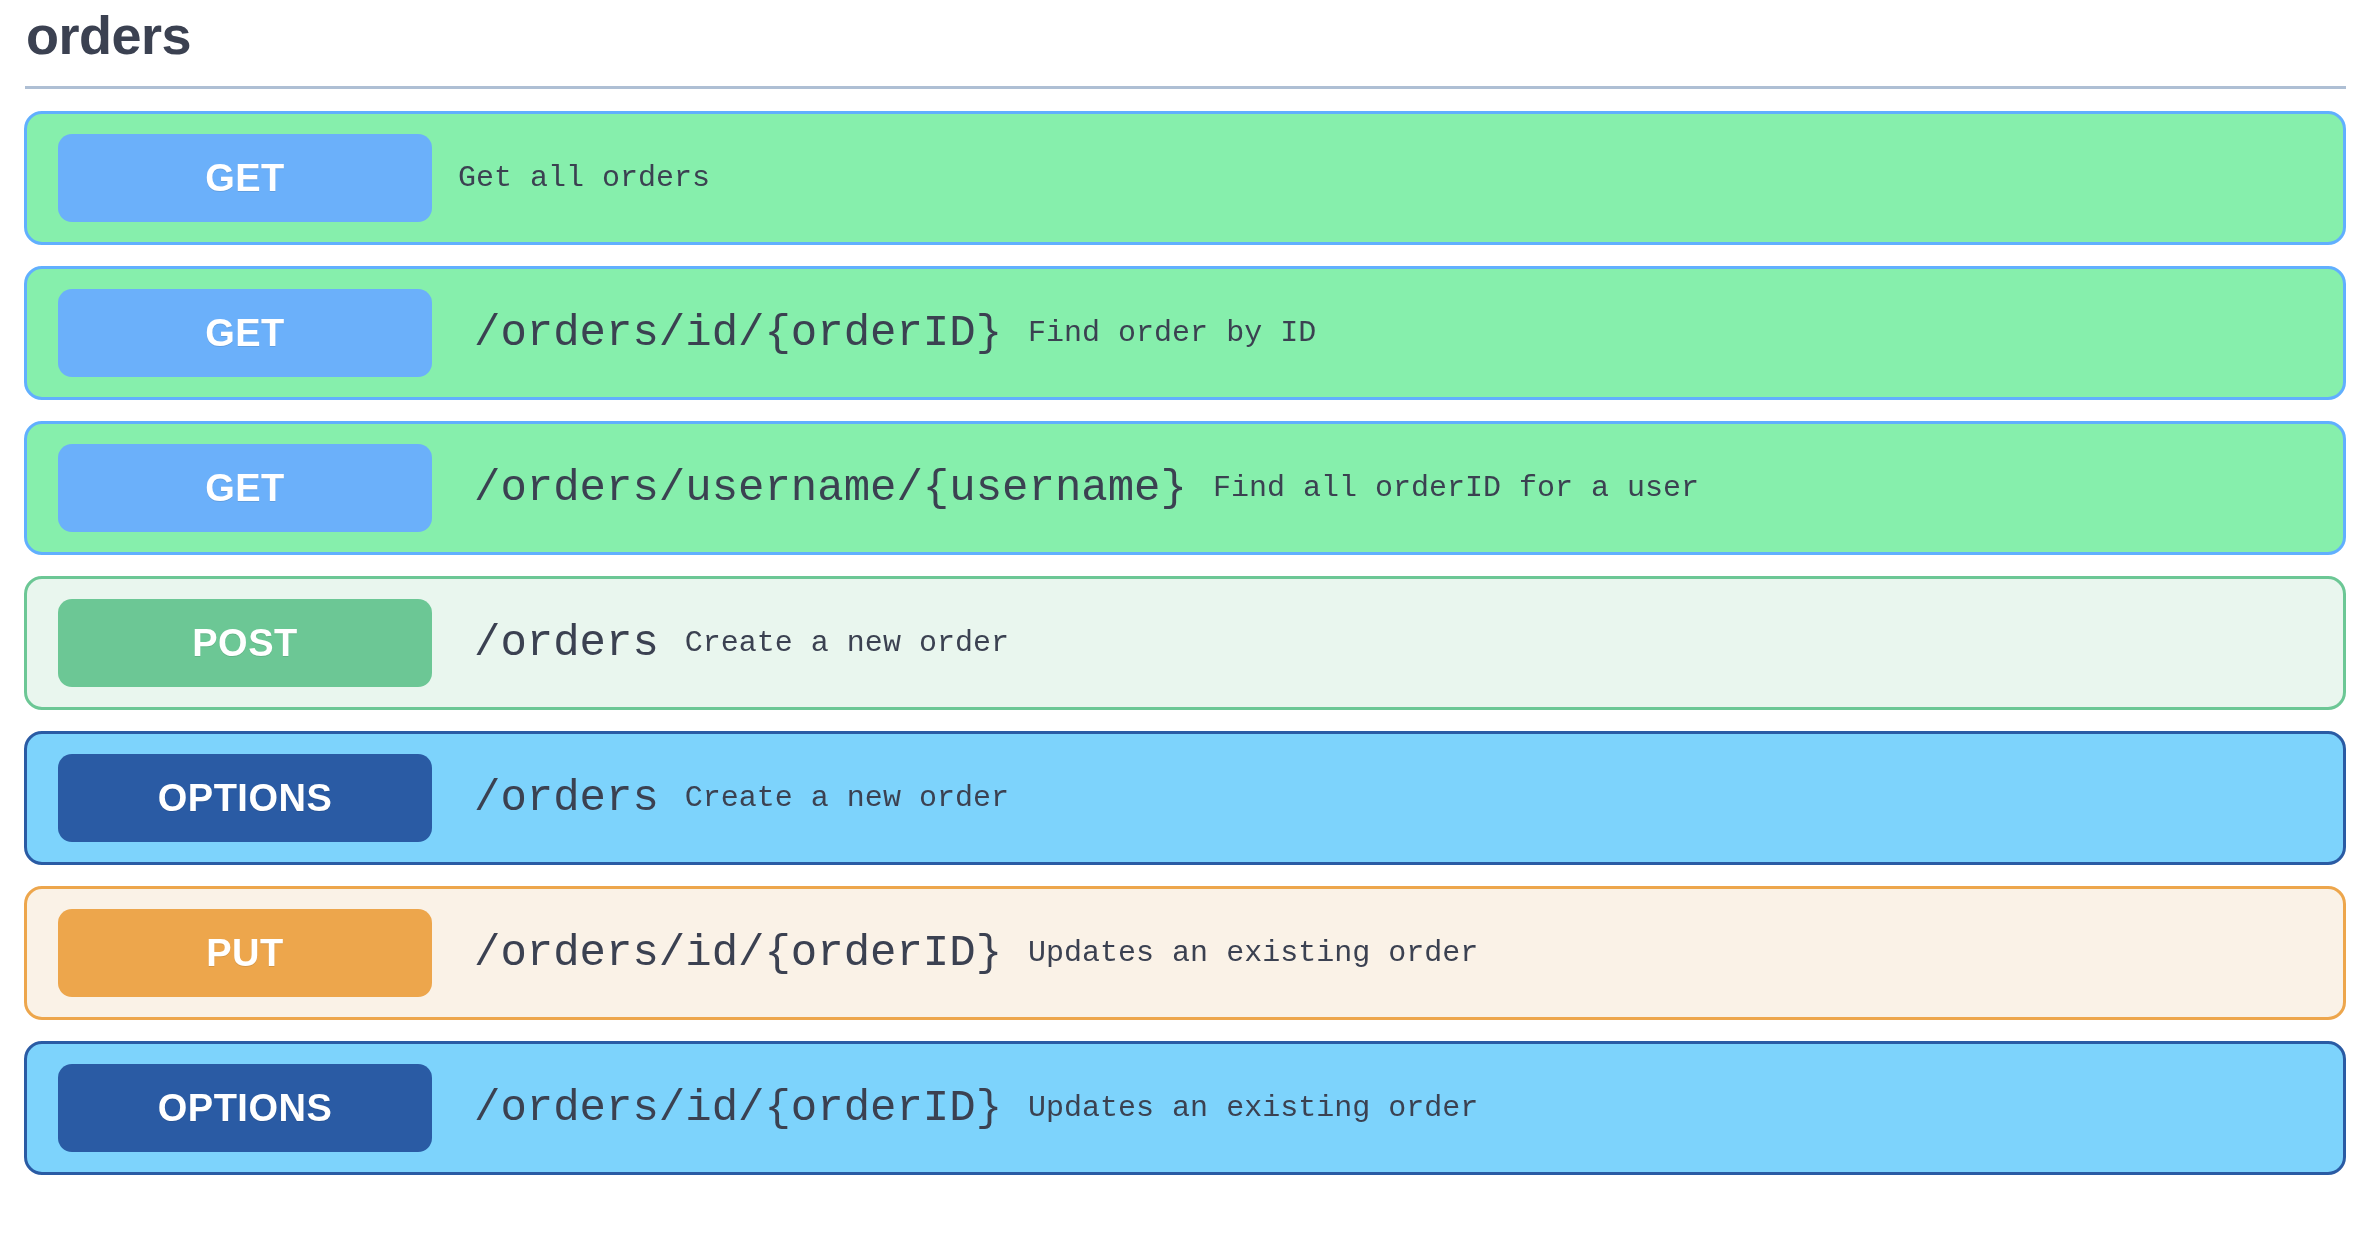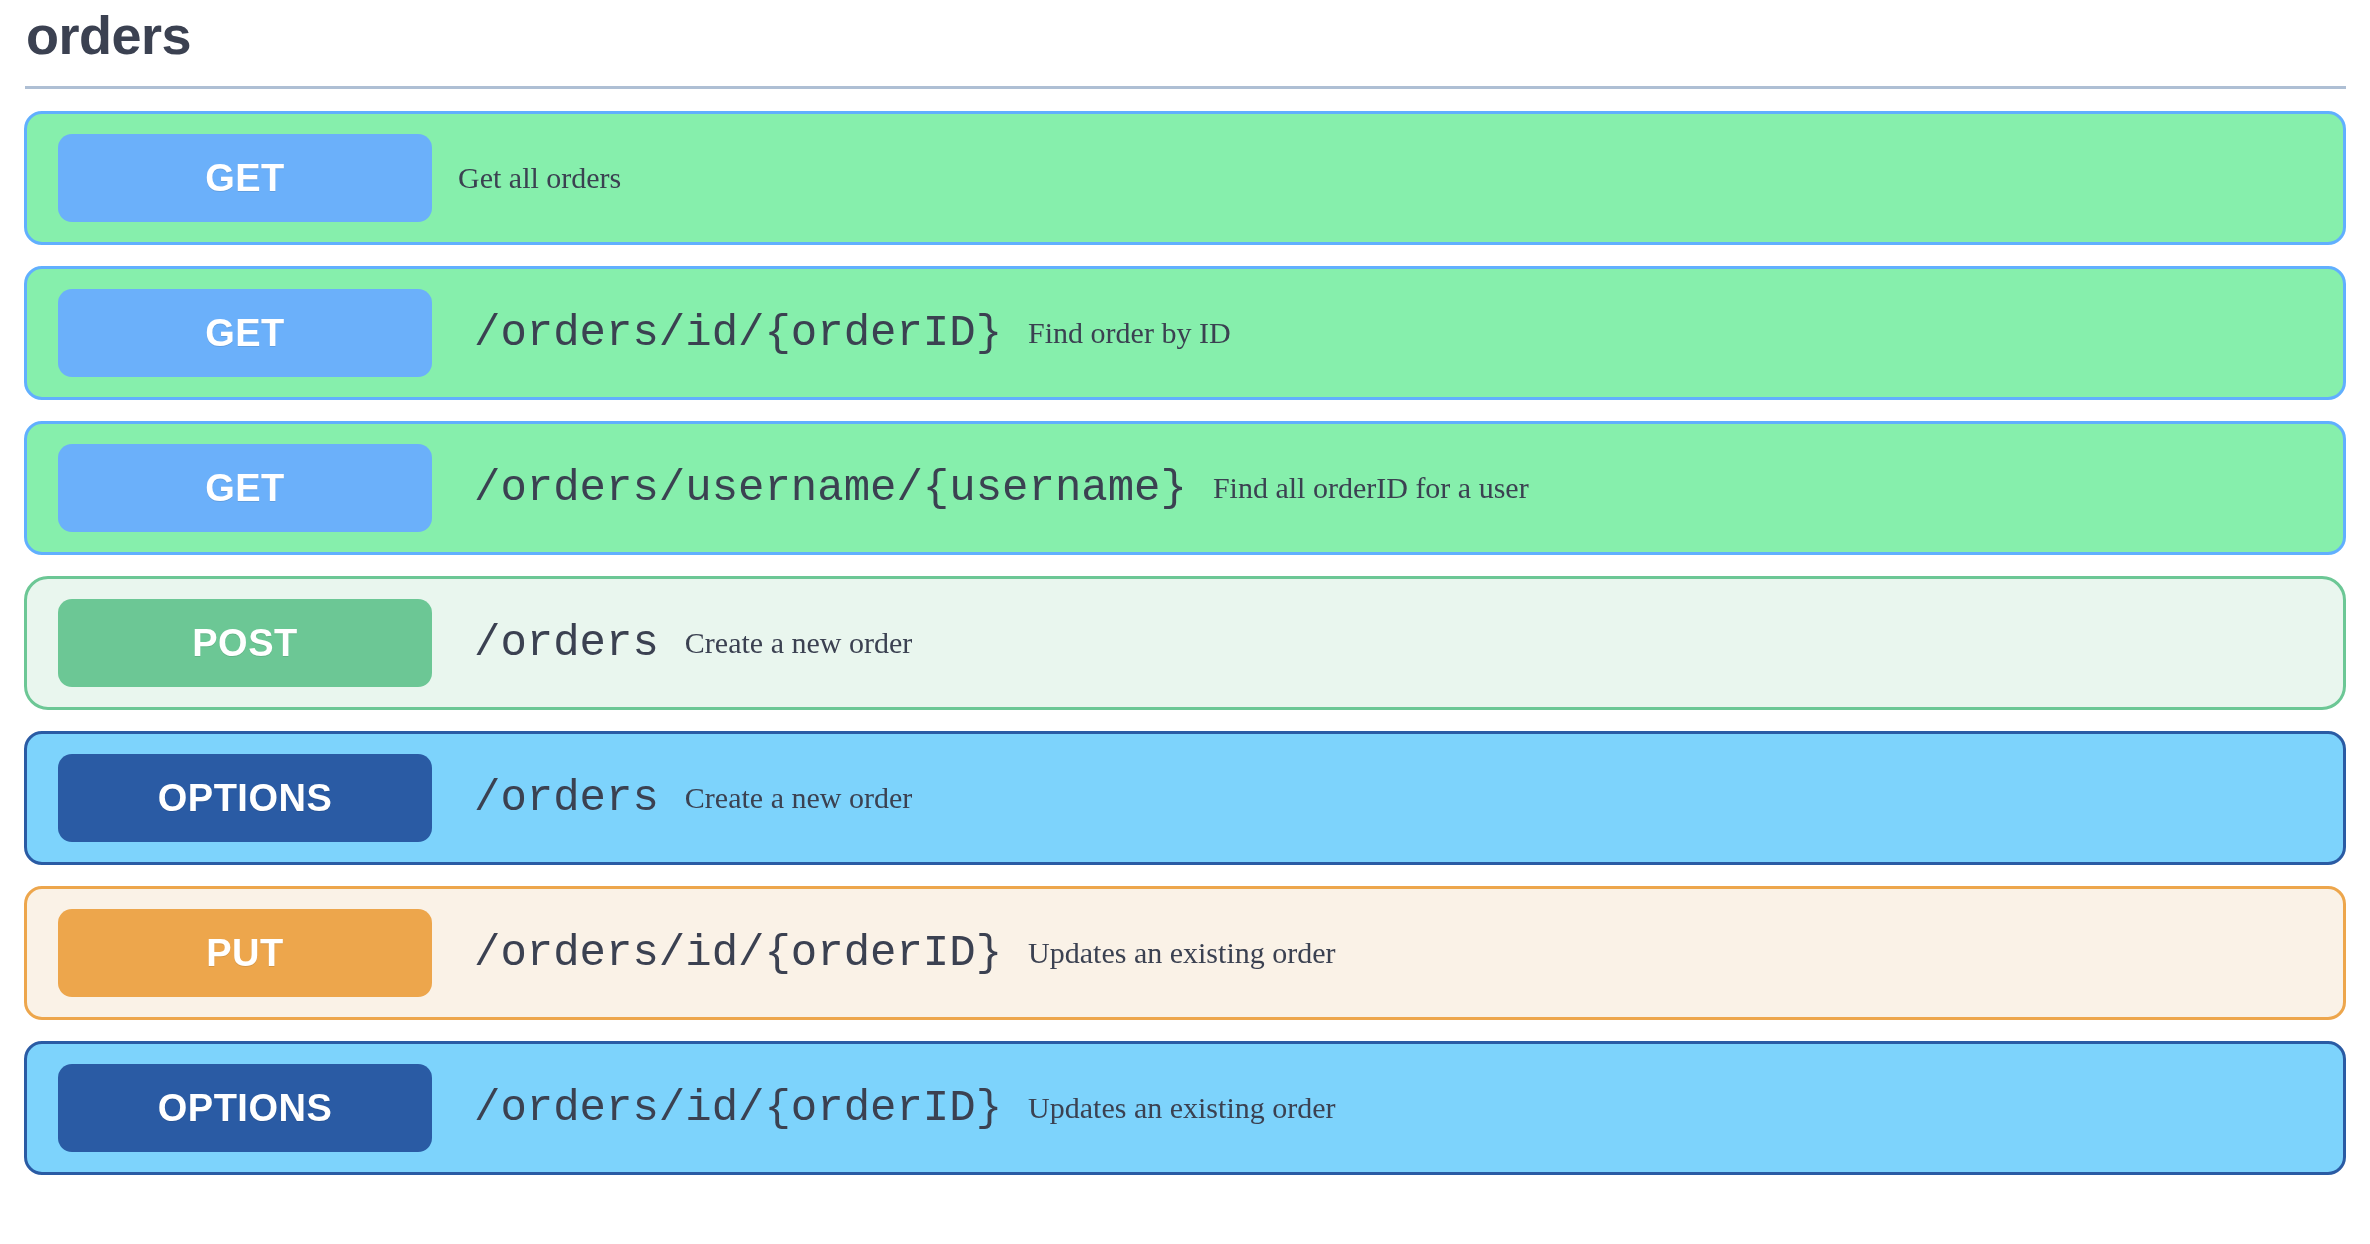--- a/index.html
+++ b/index.html
@@ -94,33 +94,33 @@
   .op-path {
     font-family: "Liberation Mono", "DejaVu Sans Mono", monospace;
     font-size: 44px;
     font-weight: 400;
     color: #3b4151;
     margin-left: 42px;
     white-space: nowrap;
   }
 
   .op-summary {
-    font-family: Liberation Serif, serif;
+    font-family: Liberation Mono, monospace;
     font-size: 30px;
     font-weight: 400;
     color: #3b4151;
     margin-left: 26px;
     white-space: nowrap;
   }
 
   
   .op-row.get        { background: #86efac; border-color: #61affe; }
   .op-row.get  .op-badge { background: #6bb0fa; }
   
-  .op-row.post       { background: #e9f6ee; border-color: #6cc795; border-radius: 24px; }
+  .op-row.post       { background: #e9f6ee; border-color: #6cc795; }
   .op-row.post .op-badge { background: #6cc795; }
   
   .op-row.options        { background: #7dd3fc; border-color: #2a5ba4; }
   .op-row.options .op-badge { background: #2a5ba4; }
   
   .op-row.put        { background: #faf2e7; border-color: #eda64c; }
   .op-row.put  .op-badge { background: #eda64c; }
 </style>
 </head>
 <body>

